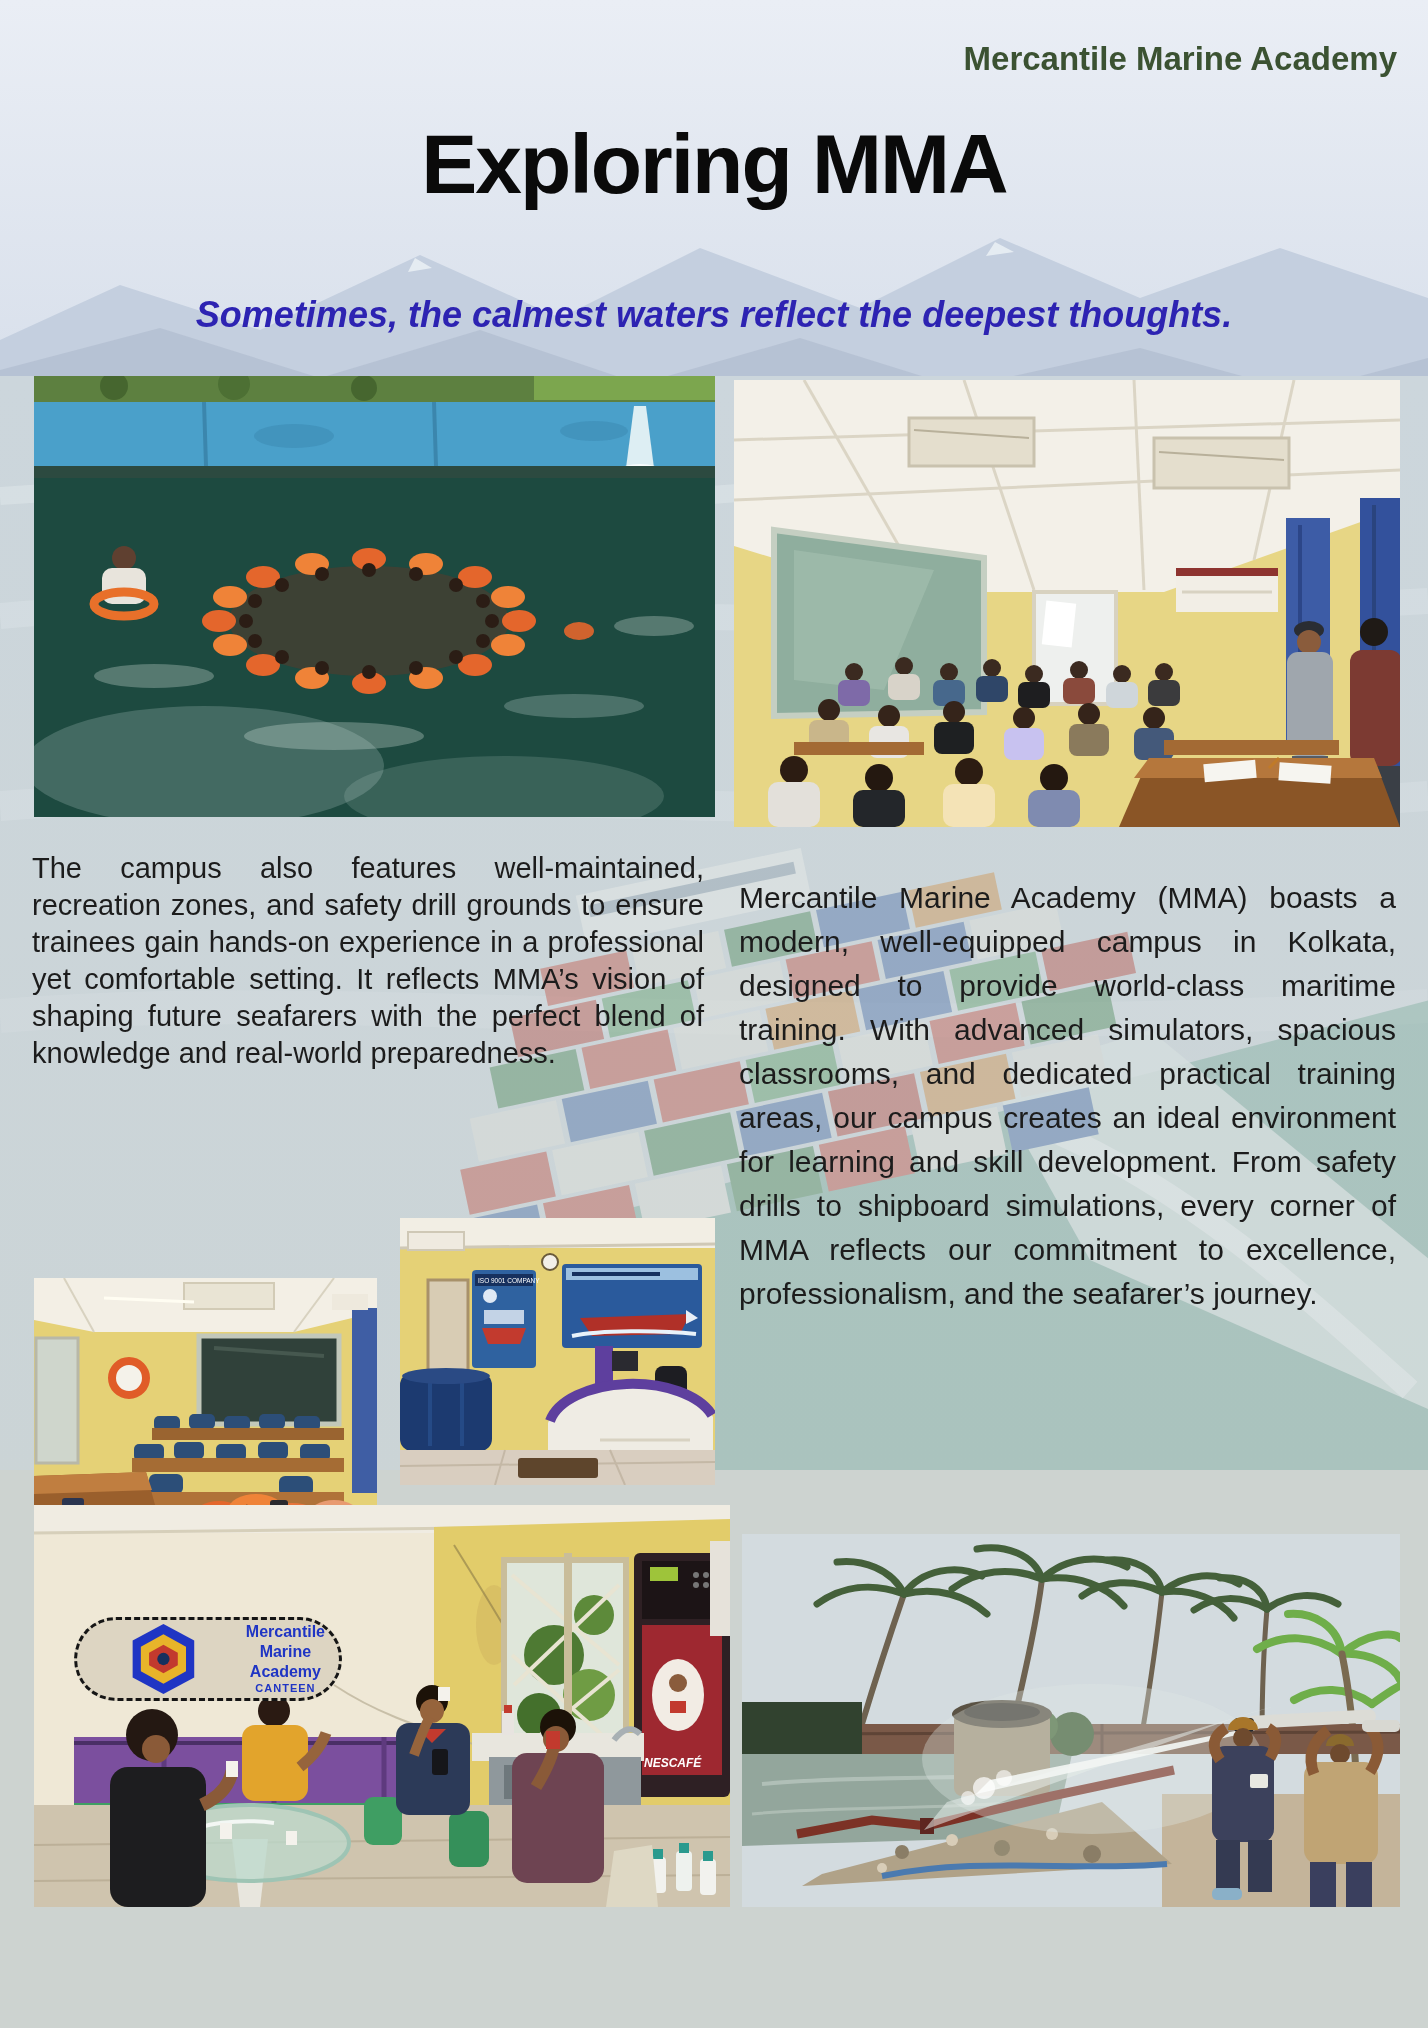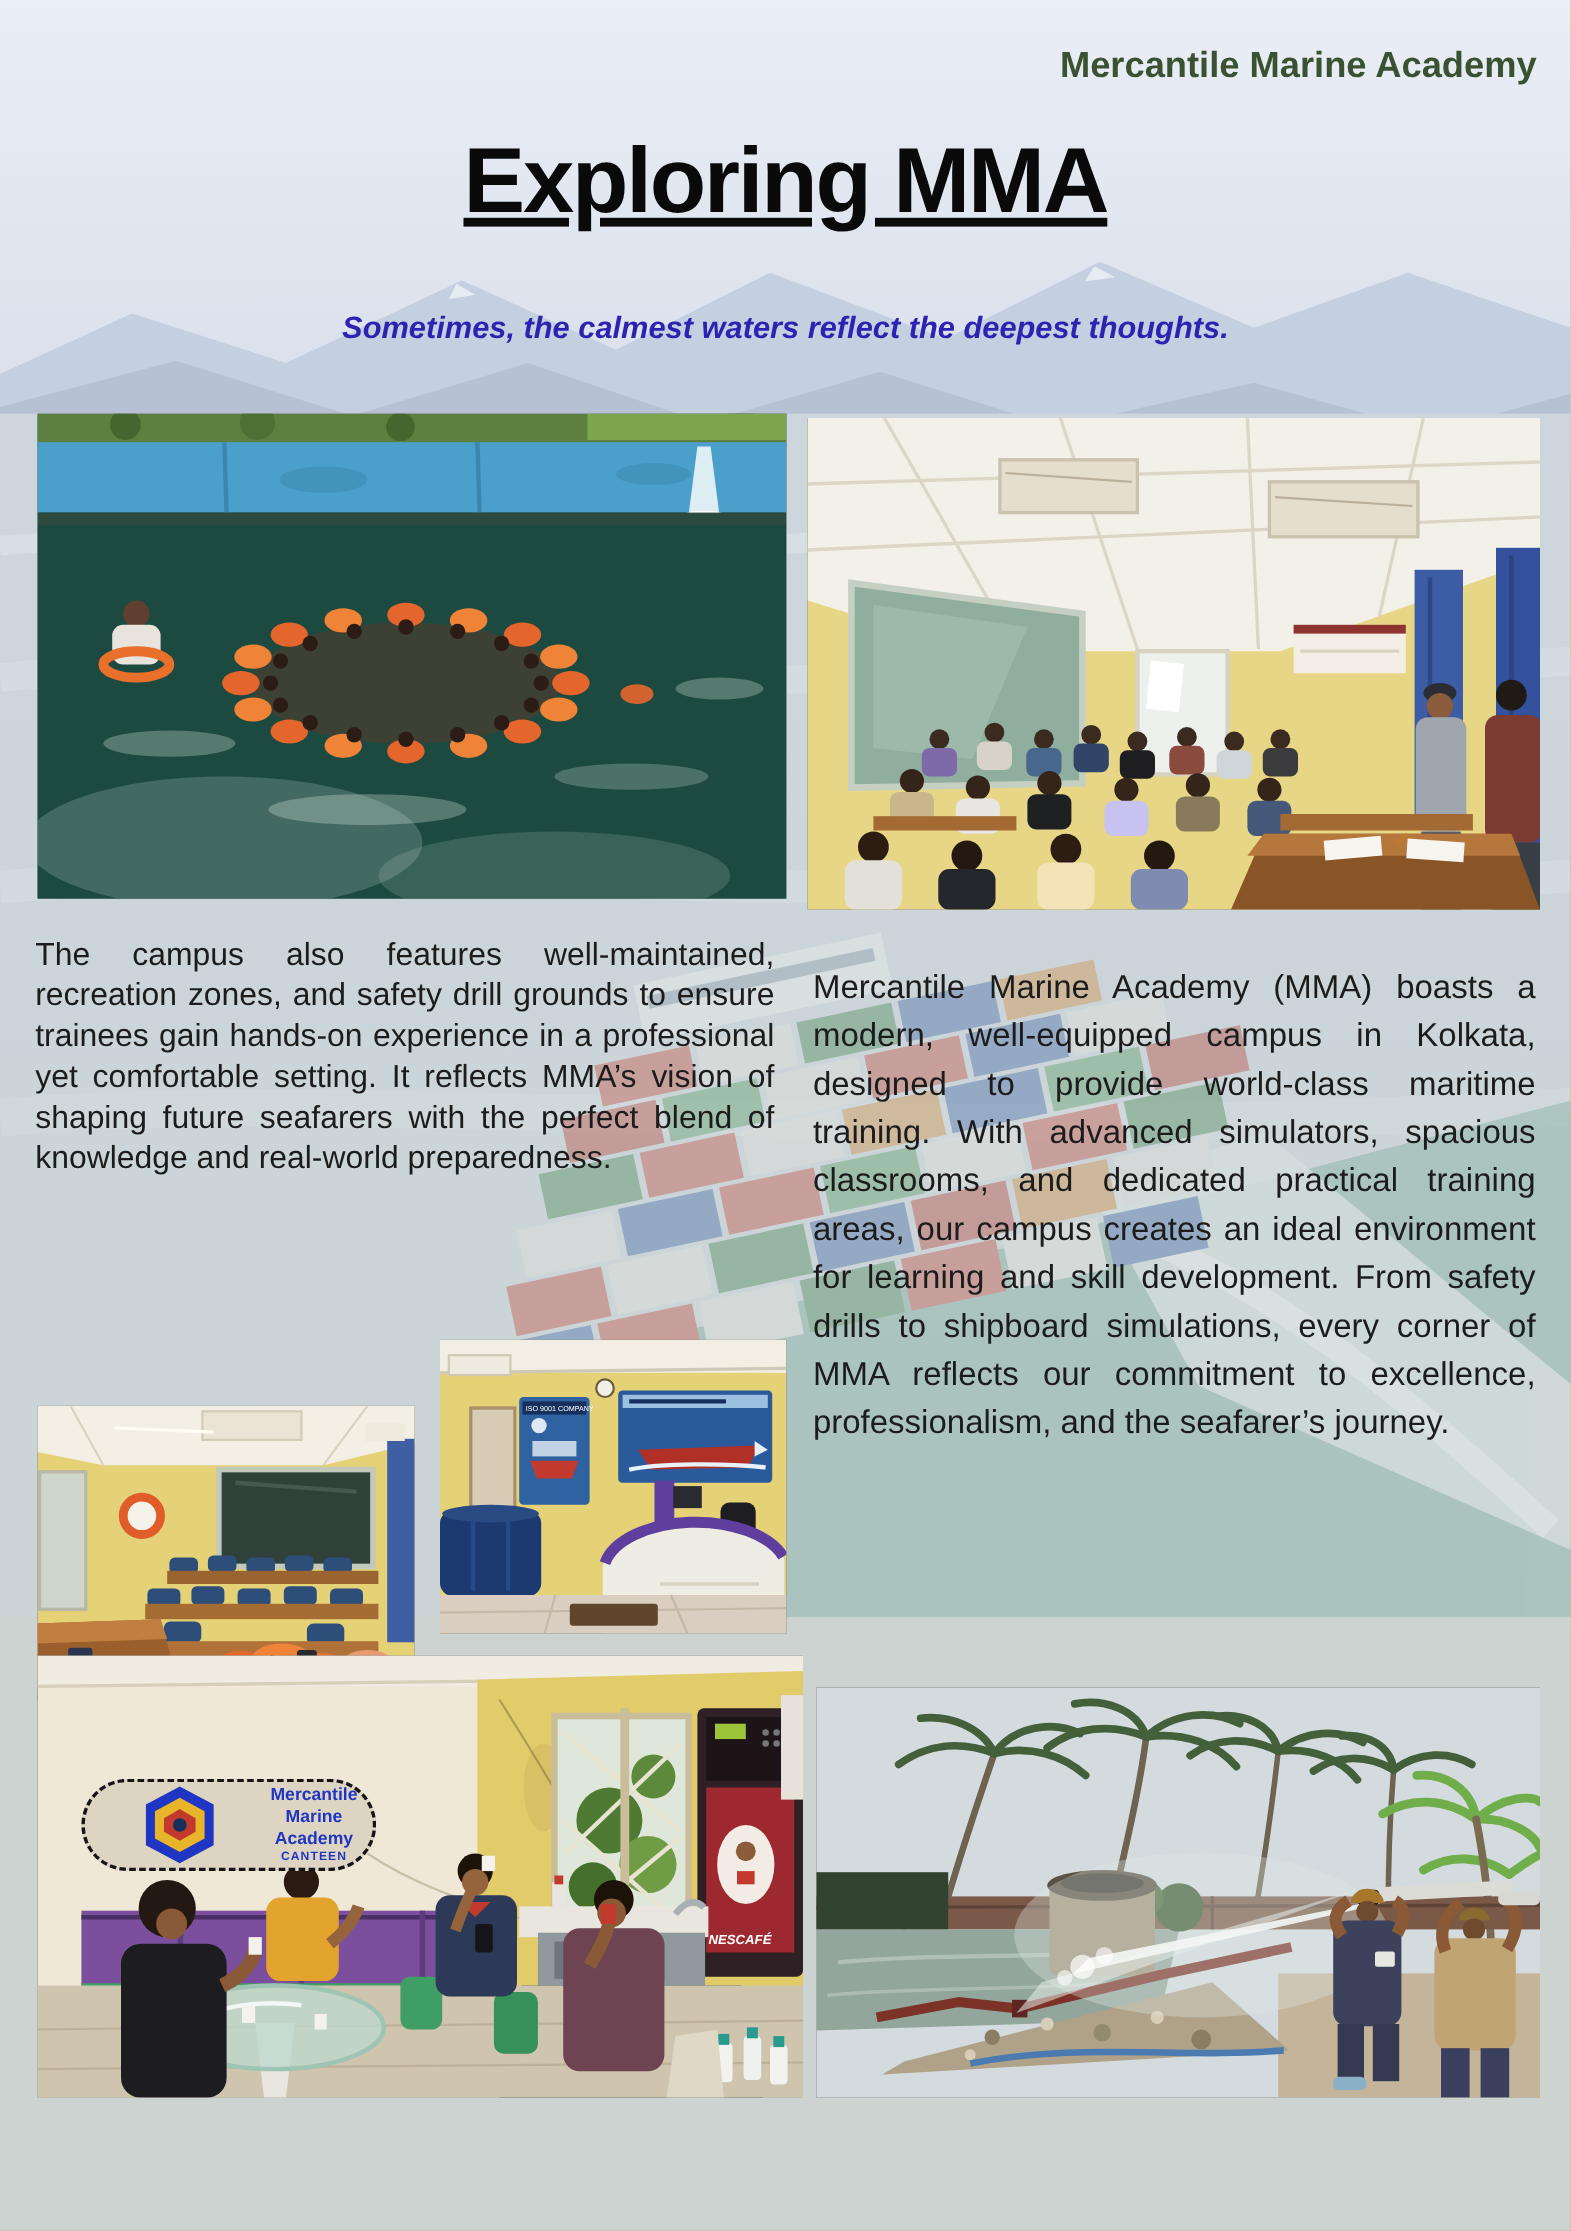--- a/index.html
+++ b/index.html
@@ -7,22 +7,22 @@
         background:#fdba74;font-family:"Liberation Sans",sans-serif;}
   .abs{position:absolute;}
   .bg-top{left:0;top:0;width:1428px;height:430px;
           background:linear-gradient(#eaeef5,#d6deea);}
   .bg-mid{left:0;top:376px;width:1428px;height:1114px;
           background:linear-gradient(#ccd6dc,#cbd4d6);}
   .bg-bottom{left:0;top:1470px;width:1428px;height:558px;background:#cdd3d0;}
   .bg-ship{left:430px;top:830px;width:1000px;height:640px;opacity:.42;}
   .brand{top:40px;right:31px;font-size:33px;font-weight:bold;color:#3b5232;}
   .title{top:116px;left:0;width:1428px;text-align:center;font-size:84px;
-         font-weight:700;letter-spacing:-2px;color:#0a0a0a;text-decoration:underline;}
-  .tagline{top:282px;left:0;width:1428px;text-align:center;font-size:28px;
+         font-weight:700;letter-spacing:-2px;color:#0a0a0a;}
+  .tagline{top:294px;left:0;width:1428px;text-align:center;font-size:36px;
            font-weight:bold;font-style:italic;color:#2d23b2;}
   .photo{position:absolute;overflow:hidden;background:#888;}
   .photo svg{display:block;width:100%;height:100%;}
   .para{color:#1c1c1c;text-align:justify;}
   .para-left{left:32px;top:850px;width:672px;font-size:29px;line-height:37px;}
   .para-right{left:739px;top:876px;width:657px;font-size:30px;line-height:44px;}
   .canteen-sign{position:absolute;left:40px;top:112px;width:268px;height:84px;
     background:#ddd5c2;border:3px dashed #151515;border-radius:44px;
     display:flex;align-items:center;gap:10px;padding:0 14px;box-sizing:border-box;}
   .sign-text{flex:1;text-align:center;color:#1f35c4;font-weight:bold;line-height:1.25;}

